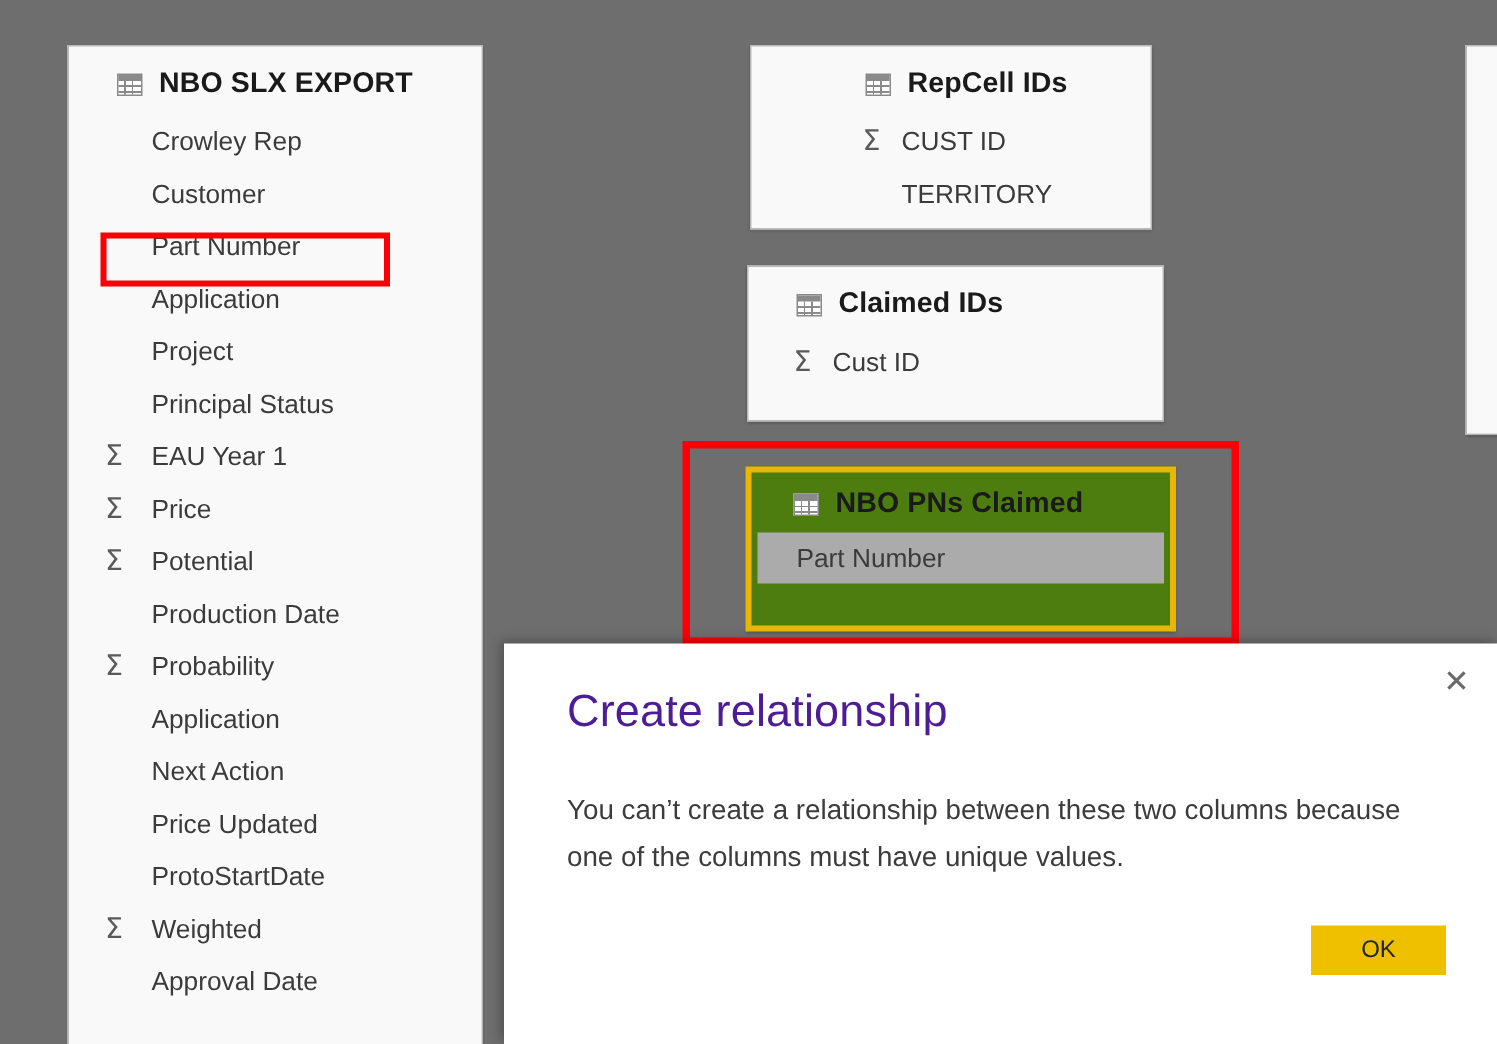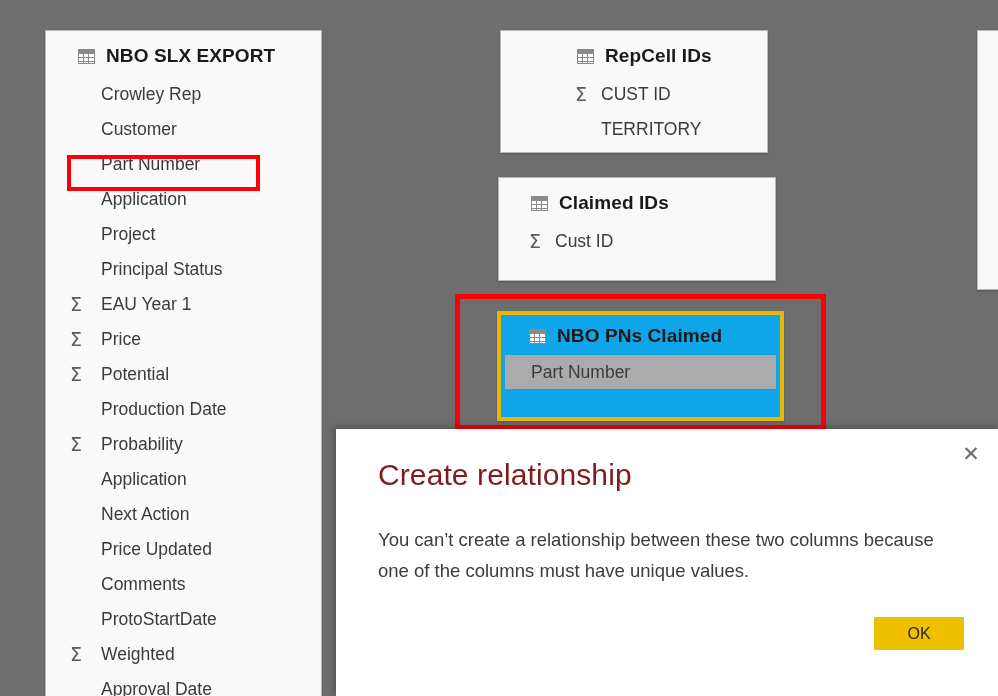--- a/index.html
+++ b/index.html
@@ -129,21 +129,21 @@
     height: 104px;
   }
   #card-claimed .field-row { padding-left: 30px; }
 
   #card-nbopns {
     left: 497px;
     top: 311px;
     width: 287px;
     height: 110px;
     border: 4px solid #e8b705;
-    background: #0ea5e9;
+    background: #4d7c0f;
     z-index: 20;
   }
   #card-nbopns .card-header { padding: 10px 14px 8px 12px; }
   #card-nbopns .field-row {
     padding-left: 0;
     justify-content: center;
     margin: 0 4px;
     background: #ababab;
     height: 34px;
     color: #3b3b3b;
@@ -197,21 +197,21 @@
     line-height: 1;
     cursor: pointer;
   }
 
   #dialog-title {
     position: absolute;
     left: 42px;
     top: 29px;
     font-size: 30px;
     font-weight: 400;
-    color: #7f1d1d;
+    color: #4c1d95;
     letter-spacing: .1px;
   }
 
   #dialog-message {
     position: absolute;
     left: 42px;
     top: 95px;
     width: 580px;
     font-size: 18.5px;
     line-height: 31px;
@@ -292,24 +292,20 @@
       <div class="field-row">
         <span class="field-sigma blank">Σ</span>
         <span class="field-label">Next Action</span>
       </div>
       <div class="field-row">
         <span class="field-sigma blank">Σ</span>
         <span class="field-label">Price Updated</span>
       </div>
       <div class="field-row">
         <span class="field-sigma blank">Σ</span>
-        <span class="field-label">Comments</span>
-      </div>
-      <div class="field-row">
-        <span class="field-sigma blank">Σ</span>
         <span class="field-label">ProtoStartDate</span>
       </div>
       <div class="field-row">
         <span class="field-sigma">Σ</span>
         <span class="field-label">Weighted</span>
       </div>
       <div class="field-row">
         <span class="field-sigma blank">Σ</span>
         <span class="field-label">Approval Date</span>
       </div>

